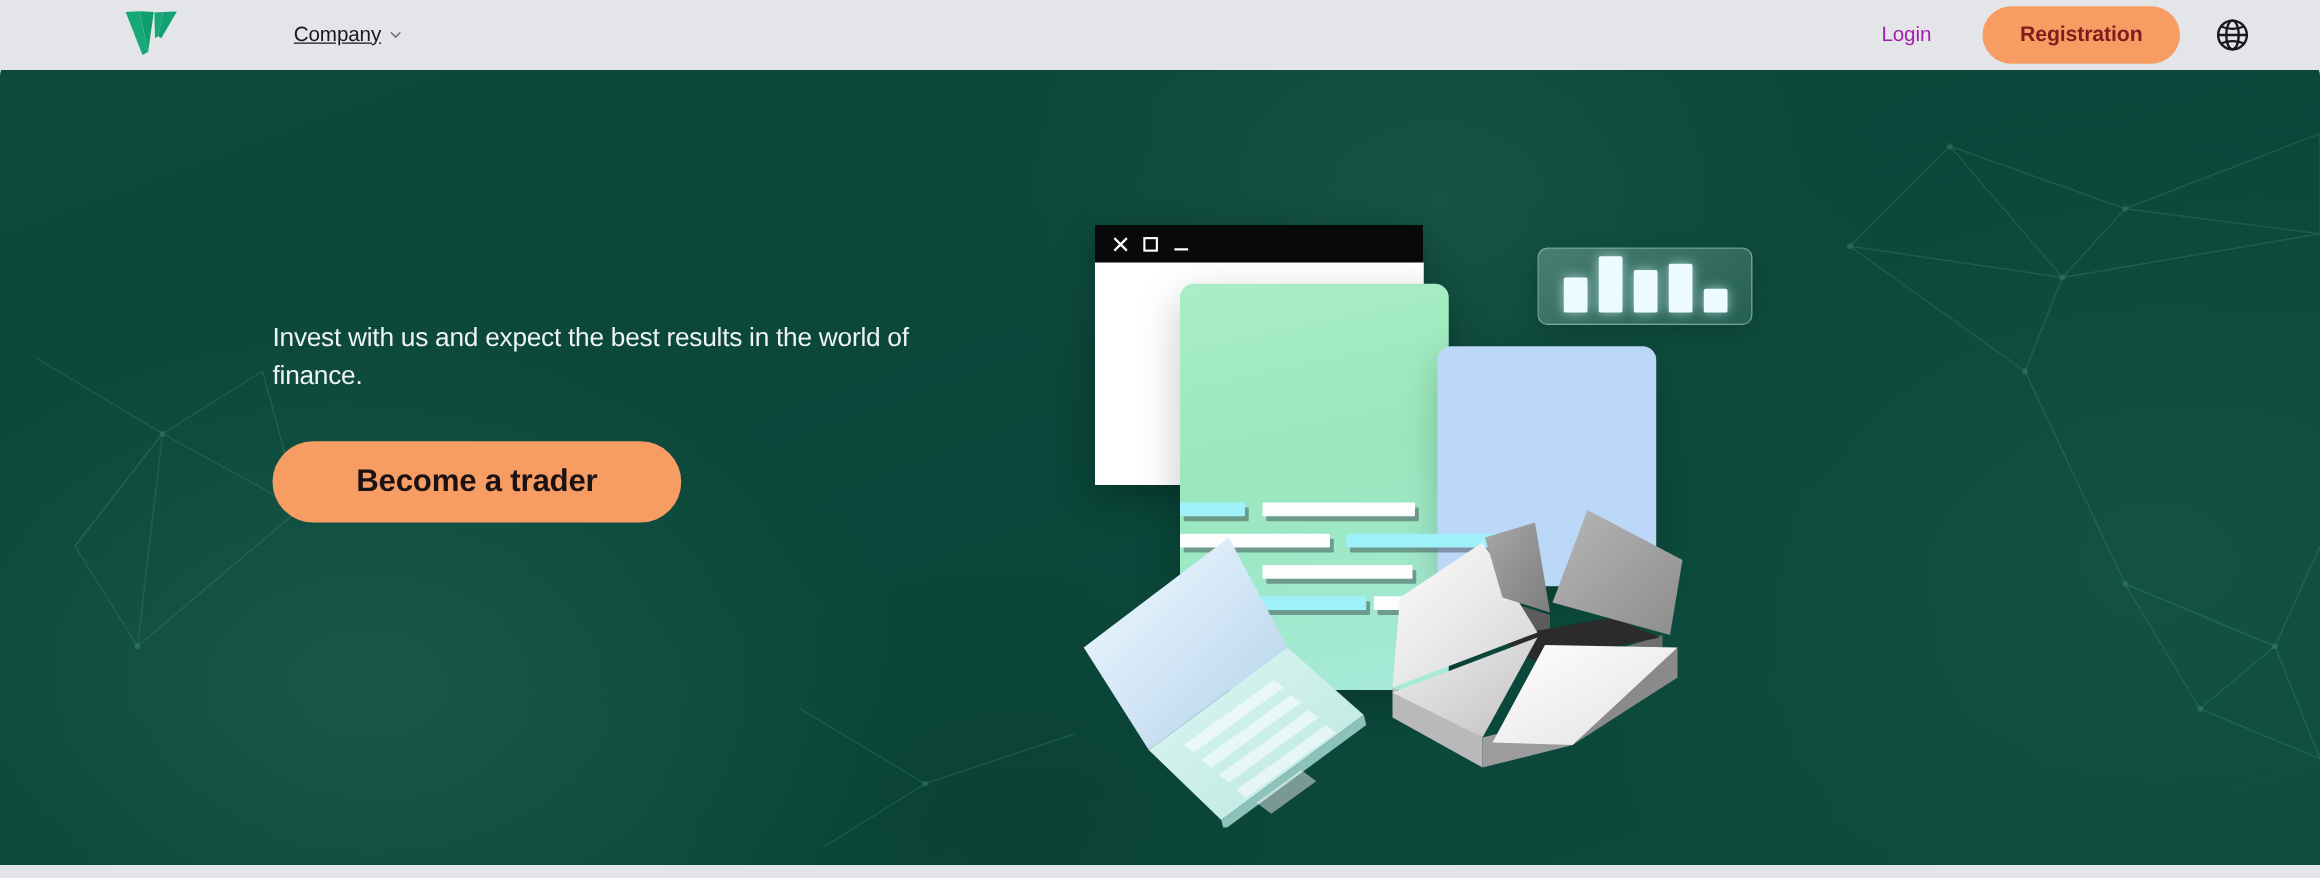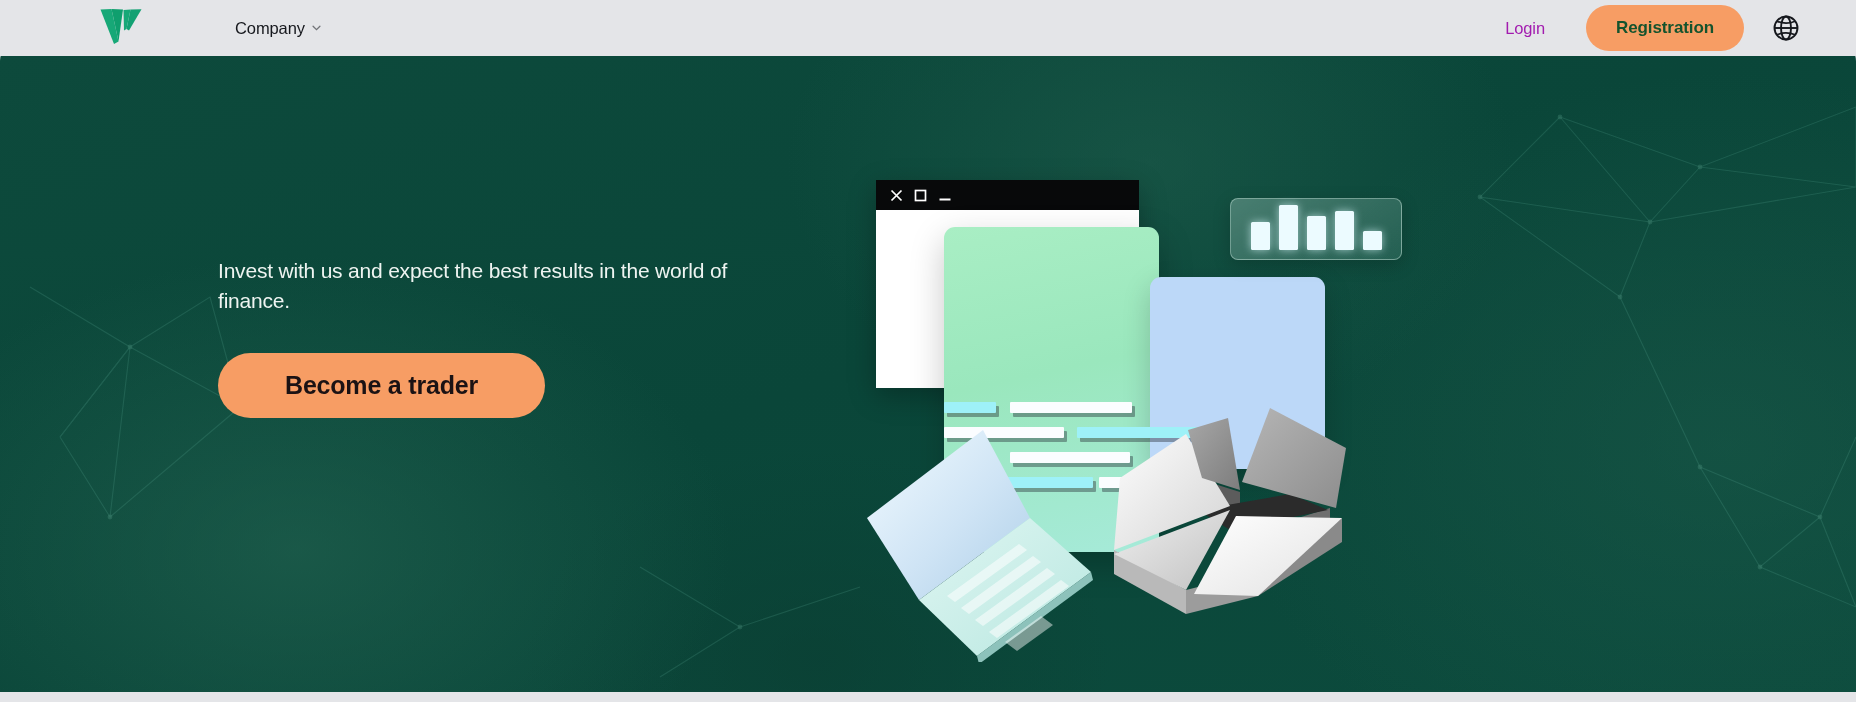--- a/index.html
+++ b/index.html
@@ -55,20 +55,21 @@
     align-items: center;
     gap: 7px;
     height: 56px;
     padding: 0 17px;
     color: #16181d;
     font-size: 16.5px;
     font-weight: 400;
     letter-spacing: -0.1px;
     white-space: nowrap;
     cursor: pointer;
+    text-decoration: underline;
   }
 
   .caret {
     width: 9px;
     height: 6px;
     display: block;
     opacity: 0.55;
   }
 
   .header-right {
@@ -85,21 +86,21 @@
     font-size: 16.5px;
     letter-spacing: -0.1px;
     padding: 0 18px;
     cursor: pointer;
     white-space: nowrap;
   }
 
   .btn-registration {
     margin-left: 23px;
     background: #f79d64;
-    color: #14532d;
+    color: #7f1d1d;
     border: none;
     border-radius: 26px;
     height: 46px;
     padding: 0 30px;
     font-family: "Liberation Sans", sans-serif;
     font-size: 17px;
     font-weight: 700;
     letter-spacing: -0.1px;
     cursor: pointer;
     white-space: nowrap;

